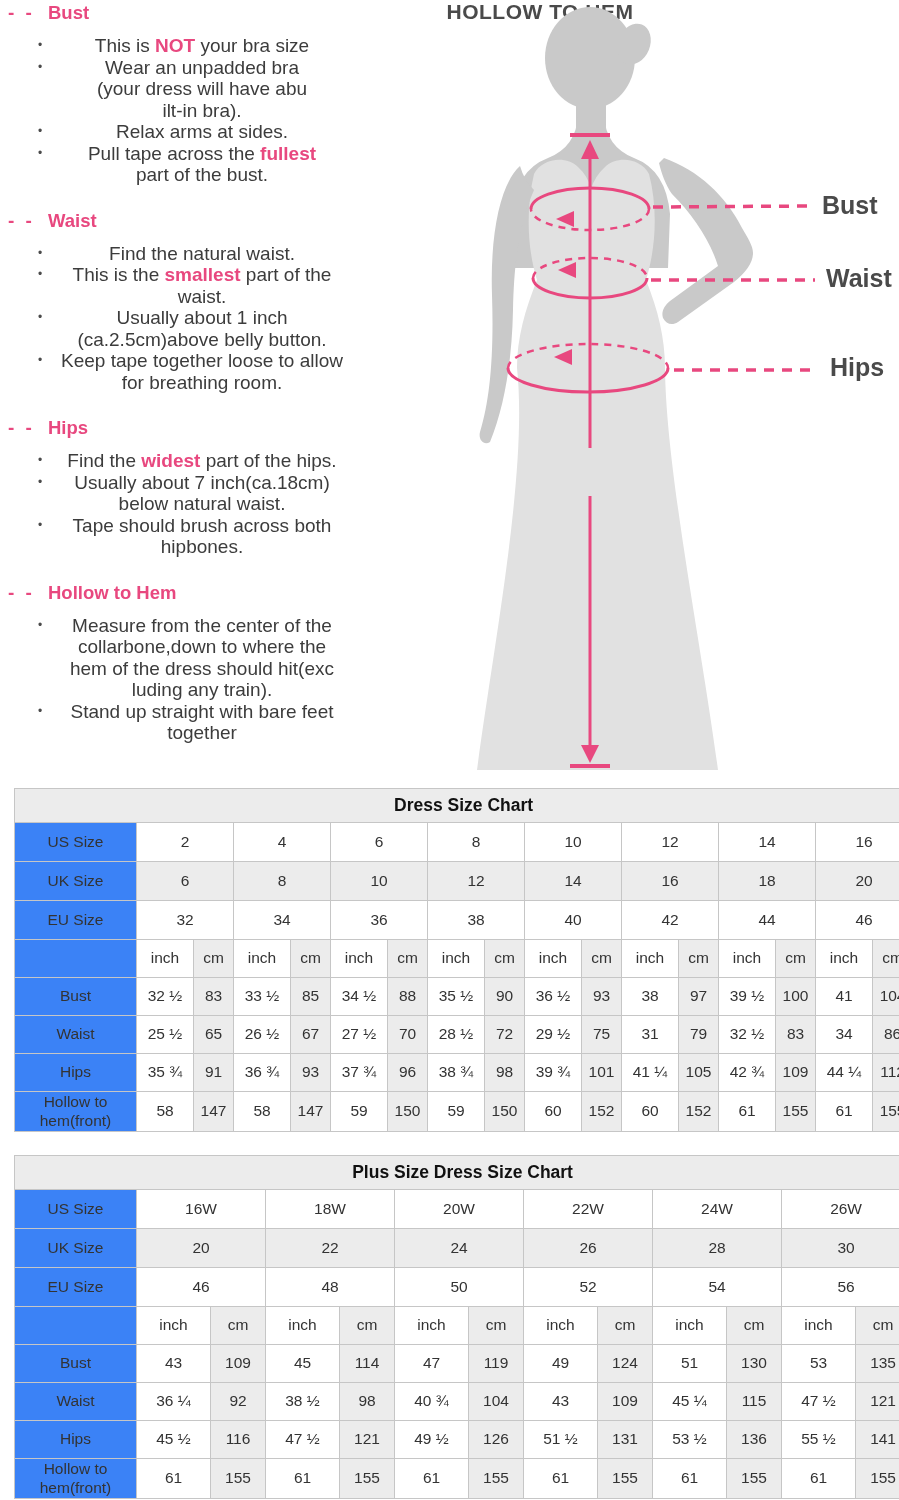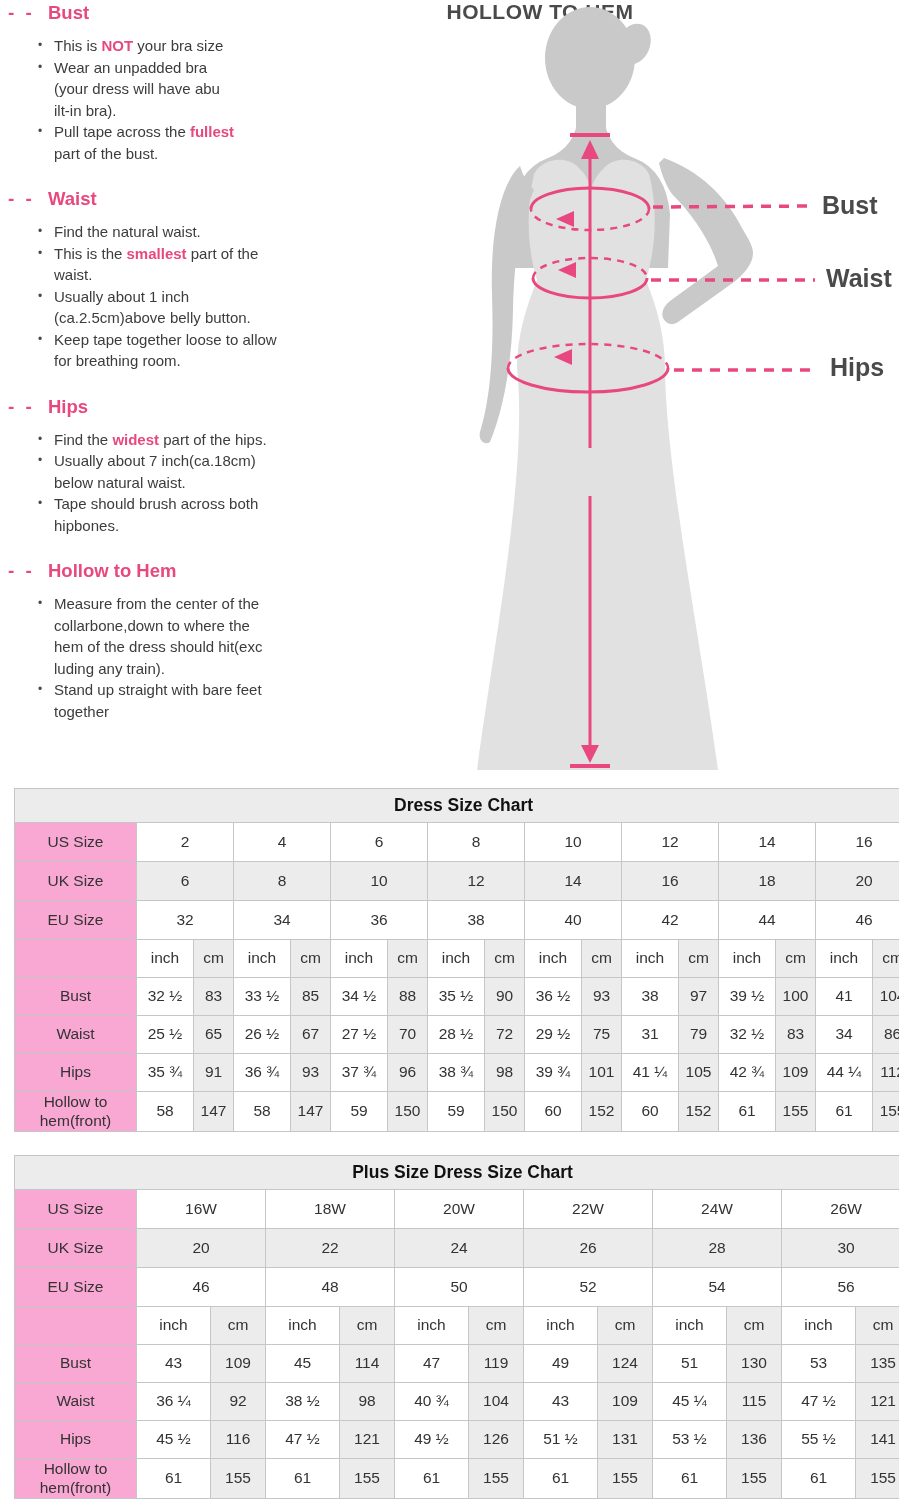--- a/index.html
+++ b/index.html
@@ -8,21 +8,21 @@
     font-family:"Liberation Sans", sans-serif;color:#3c3c3c;overflow:hidden;
   }
   
   .top-section{position:absolute;left:0;top:0;width:899px;height:786px;}
   .guide{position:absolute;left:8px;top:2px;width:342px;}
   .g-sec{margin:0 0 24px 0;}
   .g-head{display:flex;align-items:center;}
   .dashes{color:#e8487f;font-weight:bold;font-size:19px;letter-spacing:3px;width:40px;}
   .g-title{color:#e8487f;font-weight:bold;font-size:18.5px;}
   .g-list{list-style:none;margin:11px 0 0 0;padding:0 0 0 46px;}
-  .g-item{position:relative;font-size:15px;line-height:21.5px;color:#3c3c3c;}
+  .g-item{position:relative;font-size:19px;line-height:21.5px;color:#3c3c3c;text-align:center;}
   .g-item::before{content:"•";position:absolute;left:-16px;top:0;color:#4a4a4a;font-size:12px;}
   .hl{color:#e8487f;font-weight:bold;}
   
   .figure{position:absolute;left:420px;top:0;width:479px;height:786px;}
   .figure svg{position:absolute;left:0;top:0;}
   .fig-label{position:absolute;font-size:25px;font-weight:bold;color:#4a4a4a;}
   .lbl-bust{left:402px;top:191px;}
   .lbl-waist{left:406px;top:264px;}
   .lbl-hips{left:410px;top:353px;}
   .lbl-hollow{left:52px;top:454px;width:240px;text-align:center;
@@ -30,21 +30,21 @@
   
   .chart{position:absolute;left:14px;width:895px;}
   #chart1{top:788px;}
   #chart2{top:1155px;}
   .size-table{border-collapse:collapse;width:100%;table-layout:fixed;}
   .size-table td{
     border:1px solid #c6c6c6;text-align:center;vertical-align:middle;
     font-size:15.5px;color:#333;padding:1px 2px;height:35px;line-height:1.2;
   }
   .size-table .title-cell{background:#ececec;font-weight:bold;font-size:17.5px;color:#111;height:31px;}
-  .size-table .lab{background:#f9a8d4;}
+  .size-table .lab{background:#3b82f6;}
   .size-table .cm{background:#ececec;}
   .size-table .inch{background:#fff;}
   .size-table tr.shaded td.val{background:#ececec;}
   .size-table tr.plain td.val{background:#fff;}
   .size-table tr.r-size td{height:36px;}
   #chart1 .c-lab{width:122px;} #chart1 .c-inch{width:57px;} #chart1 .c-cm{width:40px;}
   #chart2 .c-lab{width:122px;} #chart2 .c-inch{width:74px;} #chart2 .c-cm{width:55px;}
 </style>
 </head>
 <body>
@@ -52,20 +52,21 @@
 <div class="top-section">
   <div class="guide">
       <section class="g-sec">
         <div class="g-head">
           <span class="dashes">- -</span>
           <span class="g-title">Bust</span>
         </div>
         <ul class="g-list">
           <li class="g-item"><span>This is </span><span class="hl">NOT</span><span> your bra size</span></li>
           <li class="g-item"><span>Wear an unpadded bra</span><br><span>(your dress will have abu</span><br><span>ilt-in bra).</span></li>
+          <li class="g-item"><span>Relax arms at sides.</span></li>
           <li class="g-item"><span>Pull tape across the </span><span class="hl">fullest</span><br><span>part of the bust.</span></li>
         </ul>
       </section>
       <section class="g-sec">
         <div class="g-head">
           <span class="dashes">- -</span>
           <span class="g-title">Waist</span>
         </div>
         <ul class="g-list">
           <li class="g-item"><span>Find the natural waist.</span></li>

